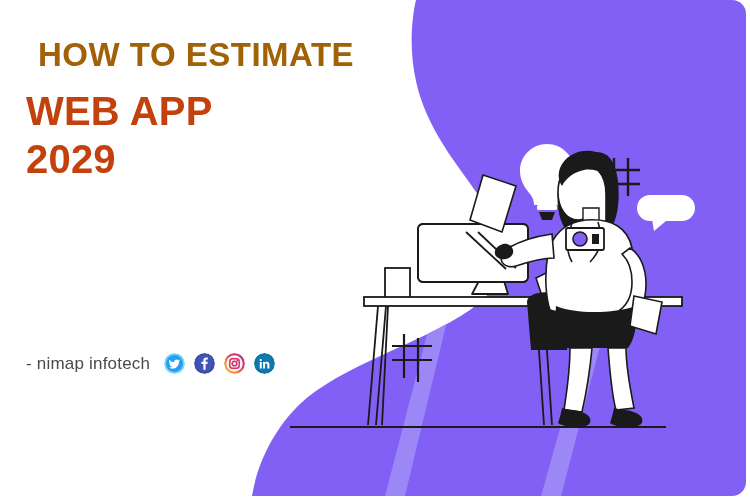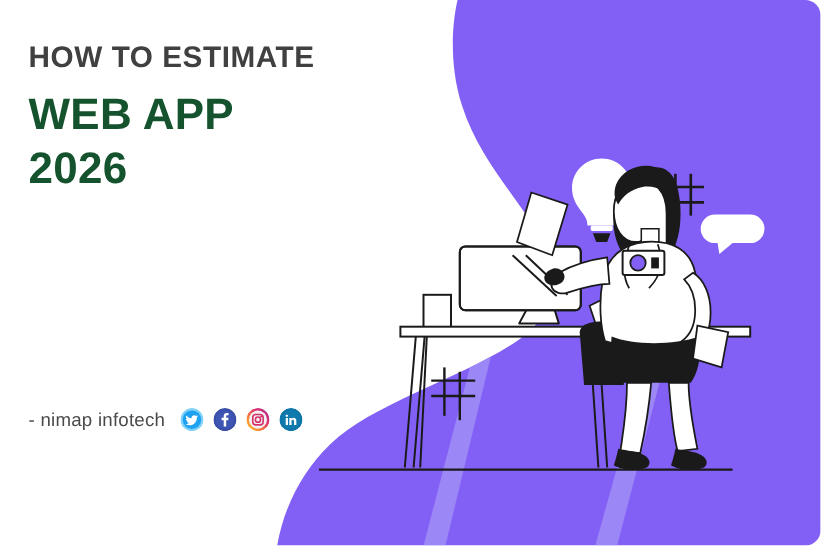--- a/index.html
+++ b/index.html
@@ -22,41 +22,41 @@
     top:0;left:0;
     width:750px;height:500px;
   }
   
   #text-col{
     position:absolute;
     left:26px; top:38px;
     width:400px;
   }
   .kicker{
-    font-size:27px;
+    font-size:33px;
     font-weight:bold;
     letter-spacing:0.5px;
-    color:#404040;
+    color:#a16207;
     line-height:1.05;
-    margin:0 0 14px 0;
+    margin:0 0 14px 12px;
     white-space:nowrap;
   }
   .headline{
     font-size:40px;
     font-weight:bold;
     letter-spacing:0.2px;
-    color:#14532d;
+    color:#c2410c;
     line-height:1.22;
     margin:0;
   }
   .headline .ln{display:block;white-space:nowrap;}
   
   #byline-row{
     position:absolute;
-    left:26px; top:371px;
+    left:26px; top:353px;
     display:flex;
     align-items:center;
     gap:10px;
   }
   #byline-text{
     font-size:17px;
     color:#4a4a4a;
     font-weight:normal;
     white-space:nowrap;
     letter-spacing:0.2px;
@@ -253,21 +253,21 @@
         <path d="M634,296 l28,6 l-6,32 l-26,-8 Z" fill="#ffffff" stroke="#1a1a1a" stroke-width="1.6"></path>
       </g>
 
     </g>
   </svg>
 
   <div id="text-col">
     <div class="kicker">HOW TO ESTIMATE</div>
     <div class="headline">
       <span class="ln">WEB APP</span>
-      <span class="ln">2026</span>
+      <span class="ln">2029</span>
     </div>
   </div>
 
   <div id="byline-row">
     <span id="byline-text">- nimap infotech</span>
 
     <div class="social-list">
 
       <svg class="social" viewBox="0 0 24 24">
         <circle cx="12" cy="12" r="12" fill="#7fd1f7"></circle>

